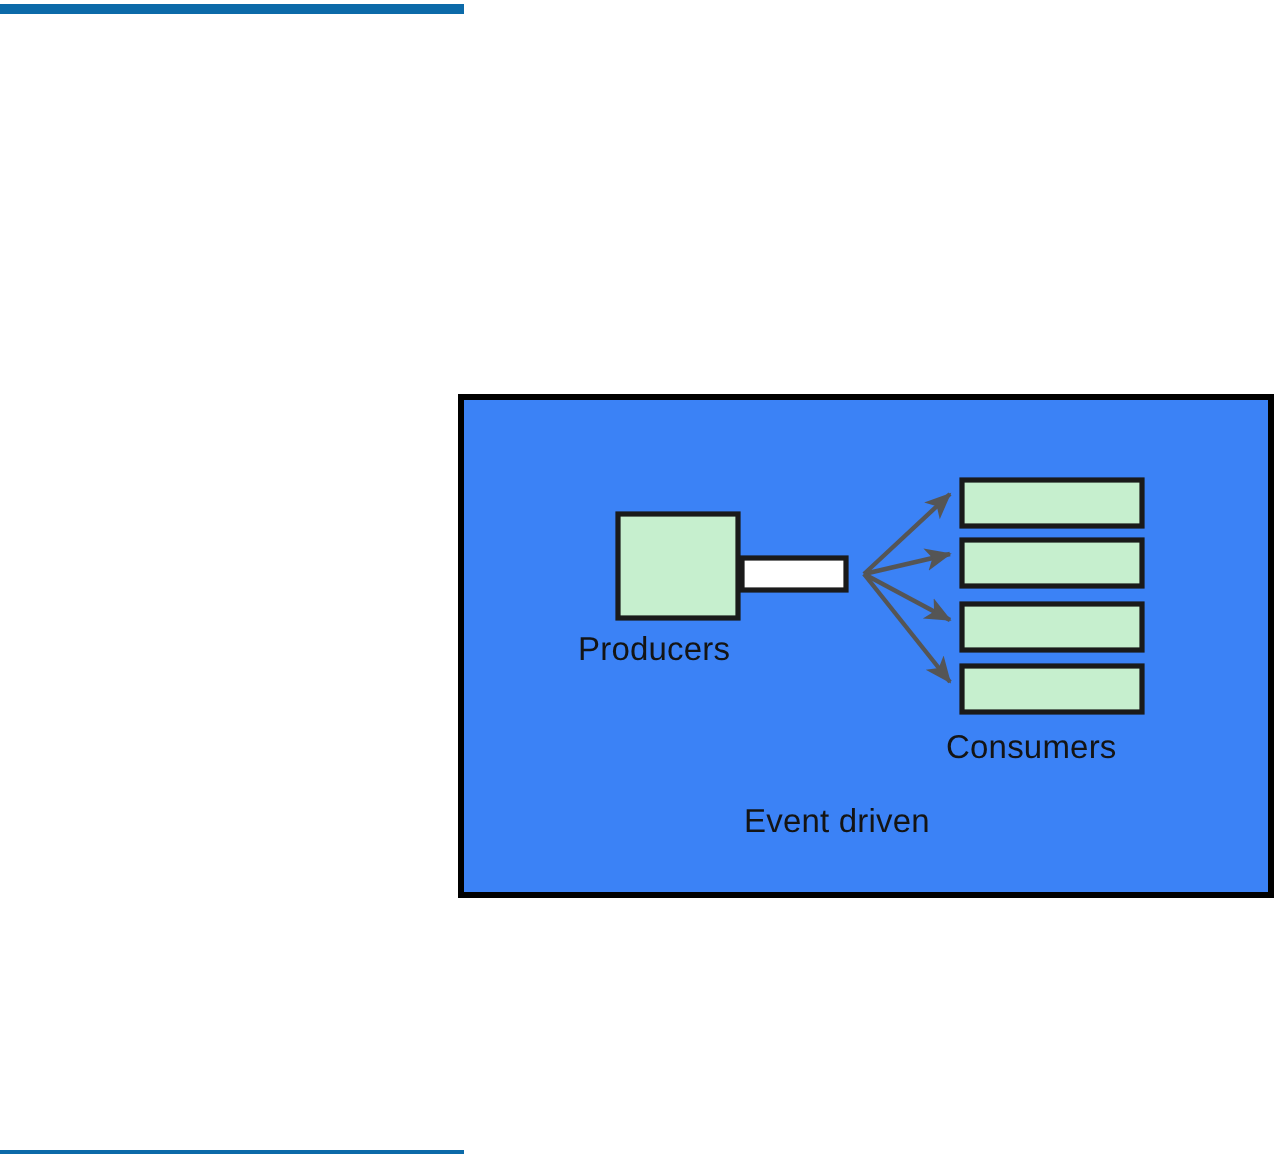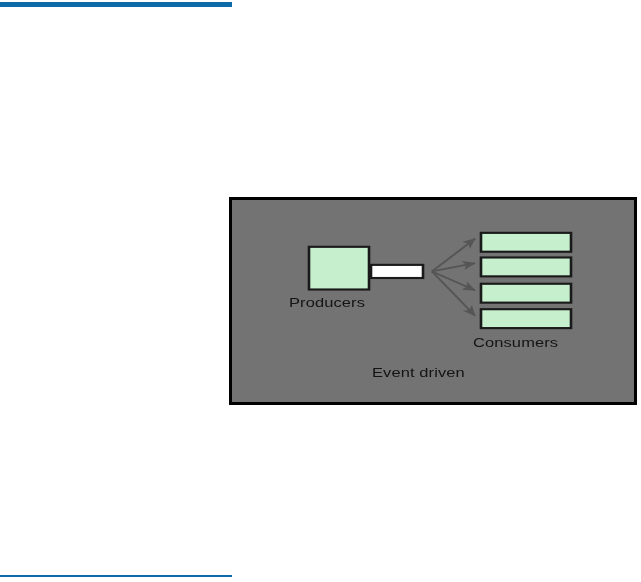--- a/index.html
+++ b/index.html
@@ -33,23 +33,23 @@
     width: 232px;
     height: 2px;
   }
 
   
   .figure-frame {
     position: absolute;
     left: 229px;
     top: 197px;
     width: 408px;
-    height: 208px;
+    height: 252px;
     border: 3px solid #000000;
-    background: #737373;
+    background: #3b82f6;
     box-sizing: border-box;
   }
 
   
   .figure-canvas {
     position: absolute;
     left: 0;
     top: 0;
     width: 100%;
     height: 100%;

